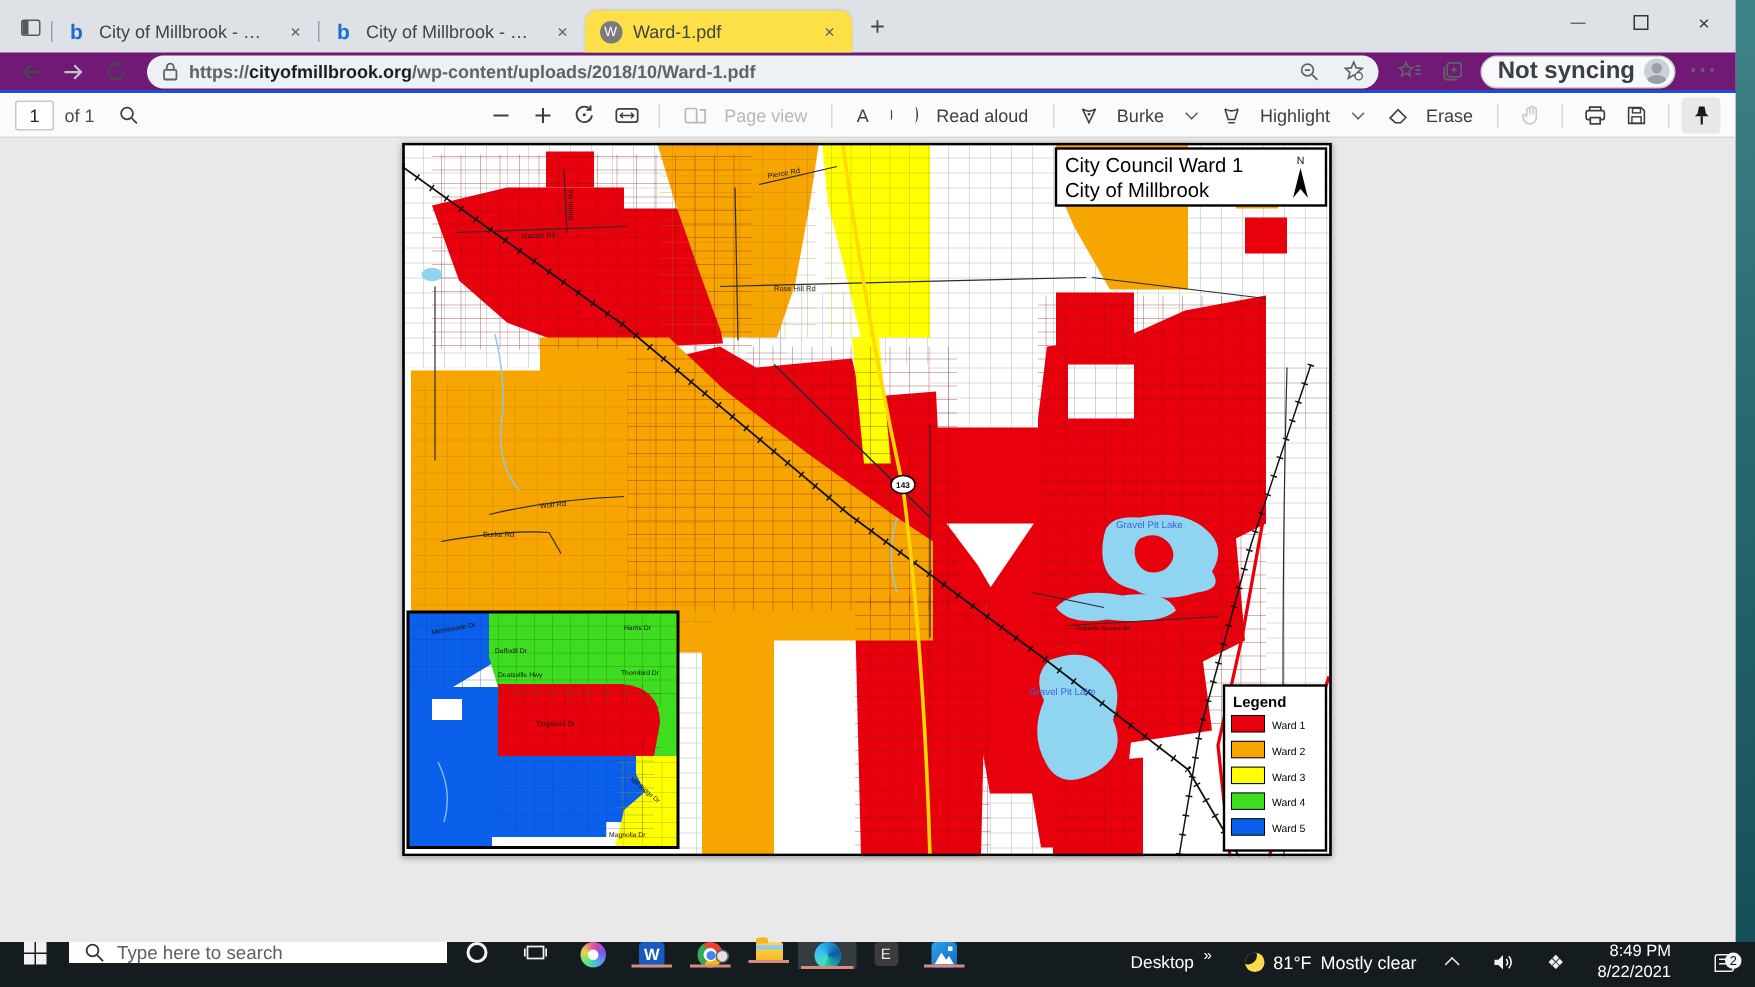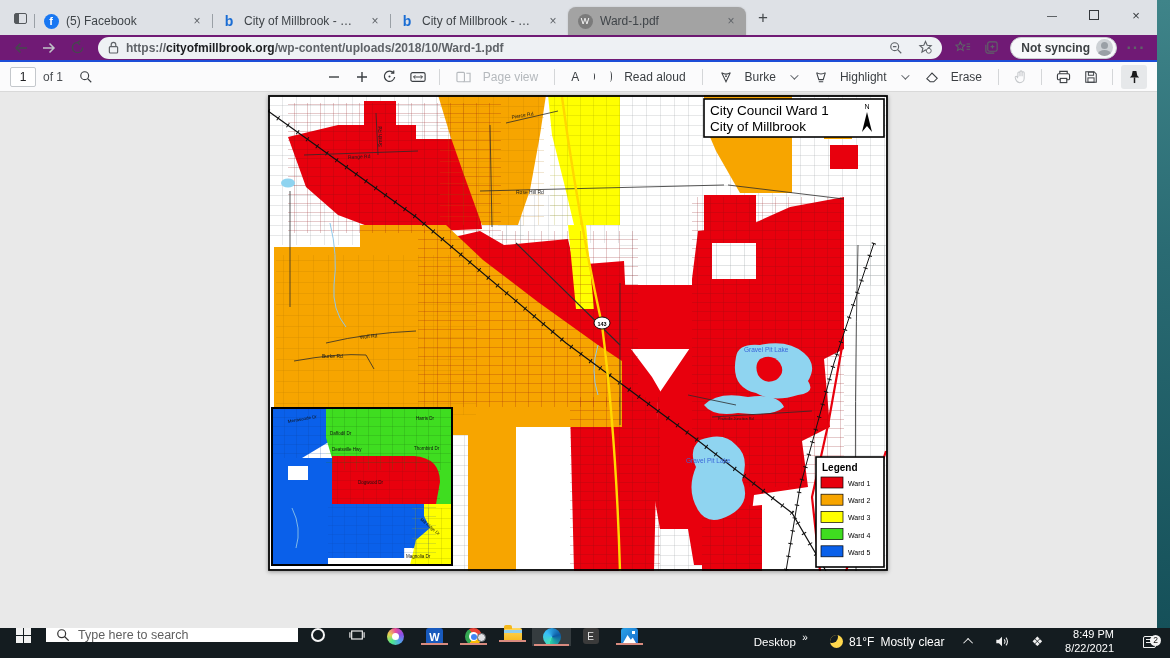--- a/index.html
+++ b/index.html
@@ -17,21 +17,21 @@
 
   
   .tabbar { height:35px; background:#dee1e6; display:flex; align-items:flex-end; padding-left:6px; }
   .tab-actions { width:28px; height:28px; margin-bottom:3px; display:flex; align-items:center; justify-content:center; border-radius:4px; }
   .ic-tabactions { width:13px; height:11px; border:1.4px solid #54585c; border-radius:2px; position:relative; }
   .ic-tabactions::before { content:""; position:absolute; left:0; top:0; width:4px; height:100%; background:#54585c; }
   .tab-strip { display:flex; align-items:flex-end; height:100%; }
   .tab { width:178px; height:28px; display:flex; align-items:center; gap:7px; padding:0 7px 0 9px;
     font-size:12px; color:#3f4448; position:relative; cursor:default; }
   .tab.sep::before { content:""; position:absolute; left:0; top:7px; height:14px; width:1px; background:#9aa0a6; }
-  .tab.active { background:#a3a3a3; border-radius:8px 8px 0 0; box-shadow:0 0 2px rgba(0,0,0,.15); }
+  .tab.active { background:#fde047; border-radius:8px 8px 0 0; box-shadow:0 0 2px rgba(0,0,0,.15); }
   .tab-title { flex:1; white-space:nowrap; overflow:hidden; text-overflow:ellipsis; }
   .tab-close { width:16px; height:16px; border-radius:3px; display:flex; align-items:center; justify-content:center;
     color:#5f6368; font-size:12px; flex:0 0 auto; }
   .gl-x::after { content:"×"; }
   .favicon { width:16px; height:16px; flex:0 0 auto; display:flex; align-items:center; justify-content:center; }
   .fi-page { width:11px; height:13px; border:1.2px solid #80868b; border-radius:2px; }
   .fi-fb { width:15px; height:15px; border-radius:50%; background:#1877f2; color:#fff; font-weight:bold;
     font-size:11px; display:flex; align-items:center; justify-content:center; }
   .fi-fb::after { content:"f"; }
   .fi-bing { color:#1a6dd4; font-weight:bold; font-size:14px; }
@@ -53,21 +53,21 @@
     border-bottom:2px solid #1d4ed8;font-weight:bold; }
   .navbtn { width:26px; height:22px; display:flex; align-items:center; justify-content:center; border-radius:4px; }
   .urlpill { flex:1; height:22px; margin:0 6px; background:#eef1f4; border-radius:12px; display:flex;
     align-items:center; padding:0 6px 0 10px; gap:7px; min-width:0; }
   .urltext { flex:1; font-size:12px; color:#5f6368; white-space:nowrap; overflow:hidden; }
   .urltext .domain { color:#1b1d1f; }
   .pill-ic { width:22px; height:18px; display:flex; align-items:center; justify-content:center; flex:0 0 auto; }
   .bar-ic { width:26px; height:22px; display:flex; align-items:center; justify-content:center; }
   .profile { height:22px; border:1px solid #c9cdd1; border-radius:12px; display:flex; align-items:center;
     gap:6px; padding:0 3px 0 10px; margin:0 4px; background:#f8f9fb; }
-  .profile-label { font-size:12px; color:#3c4043; white-space:nowrap; }
+  .profile-label { font-size:16px; color:#3c4043; white-space:nowrap; }
   .avatar { width:17px; height:17px; border-radius:50%; background:#cdd1d5; position:relative; overflow:hidden; }
   .avatar::before { content:""; position:absolute; left:5px; top:3px; width:7px; height:7px; border-radius:50%; background:#9aa0a6; }
   .avatar::after { content:""; position:absolute; left:2px; top:11px; width:13px; height:8px; border-radius:50%; background:#9aa0a6; }
   .gl-dots::after { content:"···"; font-weight:bold; color:#5f6368; letter-spacing:1px; }
 
   
   .pdfbar { height:30px; background:#fbfbfc; border-bottom:1px solid #d9d9d9; display:flex; align-items:center;
     padding:0 10px; font-size:12px; color:#3b3f43; }
   .pagebox { width:26px; height:20px; border:1px solid #c4c8cc; background:#fff; border-radius:2px;
     display:flex; align-items:center; justify-content:center; font-size:12px; color:#202124; }
@@ -152,27 +152,20 @@
 
   <div class="browser">
 
     <div class="tabbar">
       <div class="tab-actions">
         <span class="ic-tabactions"></span>
       </div>
       <div class="tab-strip">
           <div class="tab sep">
             <span class="favicon">
-              <span class="fi-fb"></span>
-            </span>
-            <span class="tab-title">(5) Facebook</span>
-            <span class="tab-close gl-x"></span>
-          </div>
-          <div class="tab sep">
-            <span class="favicon">
               <span class="fi-bing"></span>
             </span>
             <span class="tab-title">City of Millbrook - Bing</span>
             <span class="tab-close gl-x"></span>
           </div>
           <div class="tab sep">
             <span class="favicon">
               <span class="fi-bing"></span>
             </span>
             <span class="tab-title">City of Millbrook - Bing</span>

